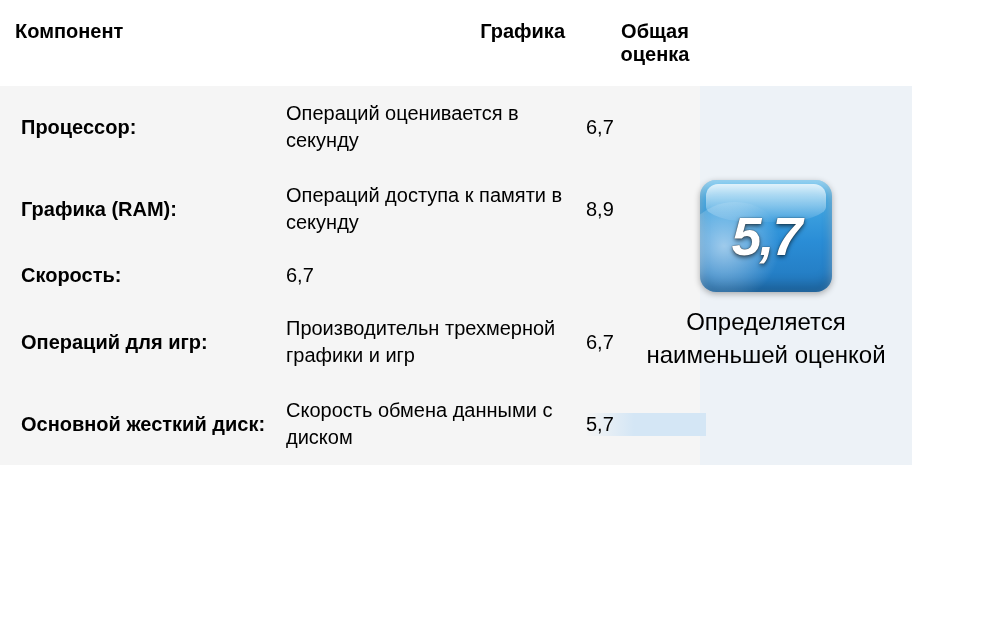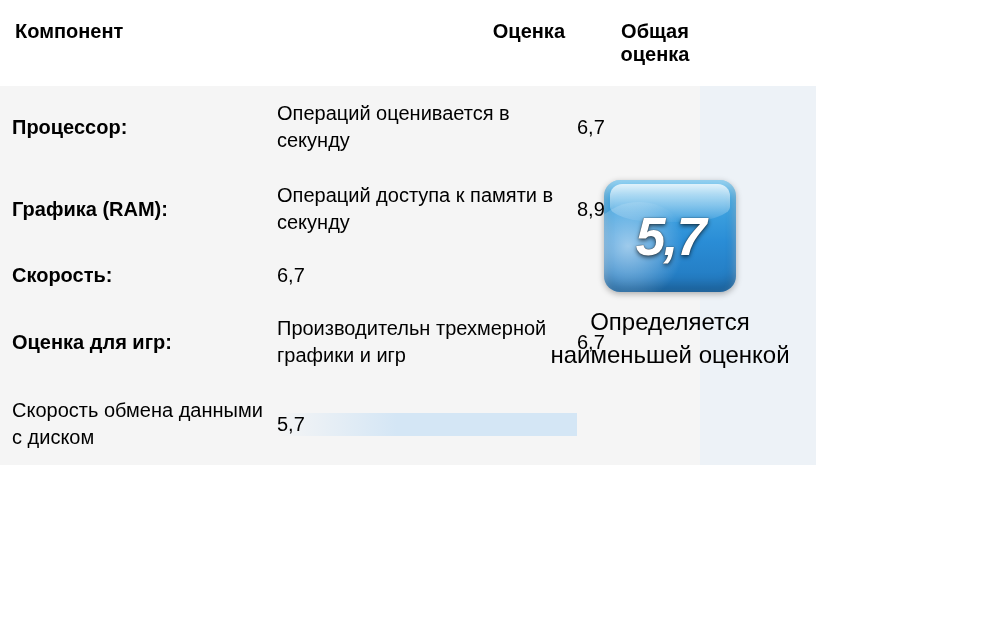--- a/index.html
+++ b/index.html
@@ -4,40 +4,40 @@
   <style>
     * { margin: 0; padding: 0; box-sizing: border-box; }
     body {
       font-family: 'Segoe UI', Tahoma, Arial, sans-serif;
       font-size: 21px;
       color: #000;
       background: #fff;
       width: 992px;
       height: 640px;
     }
-    .container { width: 816px; }
+    .container { width: 912px; }
     .header-row {
       display: grid;
       grid-template-columns: 280px 300px 120px 292px;
       padding: 20px 15px 20px 15px;
       background: #fff;
       align-items: start;
     }
     .header-row .col { font-weight: 700; font-size: 20px; color: #000; }
     .header-row .col-score { text-align: right; padding-right: 30px; }
     .header-row .col-overall { text-align: center; }
     .table-body {
       position: relative;
       background: linear-gradient(to right, #f5f5f5 0, #f5f5f5 700px, #edf2f7 700px, #edf2f7 100%);
     }
     .data-row {
       display: grid;
       grid-template-columns: 265px 300px 120px;
       align-items: center;
-      padding: 14px 0 14px 12px;
+      padding: 14px 0 14px 21px;
     }
     .comp-name { font-weight: 700; font-size: 20px; }
     .comp-desc { font-size: 20px; line-height: 1.35; }
     .comp-score { font-size: 20px; text-align: left; padding-right: 35px; }
     .left-col {
       display: flex;
       flex-direction: column;
     }
     .right-panel {
       position: absolute;
@@ -94,46 +94,47 @@
     .lowest-highlight {
       background: linear-gradient(to right, transparent, #d4e6f5 40%, #d4e6f5 100%);
     }
   </style>
 </head>
 <body>
 
 <div class="container">
   <div class="header-row">
     <div class="col">Компонент</div>
-    <div class="col col-score">Оценка</div>
+    <div class="col col-score">Графика</div>
     <div class="col col-overall">Общая оценка</div>
   </div>
 
   <div class="table-body">
     <div class="left-col">
       <div class="data-row">
         <div class="comp-name">Процессор:</div>
         <div class="comp-desc">Операций оценивается в секунду</div>
         <div class="comp-score">6,7</div>
       </div>
       <div class="data-row">
         <div class="comp-name">Графика (RAM):</div>
         <div class="comp-desc">Операций доступа к памяти в секунду</div>
         <div class="comp-score">8,9</div>
       </div>
       <div class="data-row">
         <div class="comp-name">Скорость:</div>
         <div class="comp-score">6,7</div>
       </div>
       <div class="data-row">
-        <div class="comp-name">Оценка для игр:</div>
+        <div class="comp-name">Операций для игр:</div>
         <div class="comp-desc">Производительн трехмерной графики и игр</div>
         <div class="comp-score">6,7</div>
       </div>
       <div class="data-row">
+        <div class="comp-name">Основной жесткий диск:</div>
         <div class="comp-desc">Скорость обмена данными с диском</div>
         <div class="comp-score lowest-highlight">5,7</div>
       </div>
     </div>
 
     <div class="right-panel">
       <div class="badge">
         <span class="badge-text">5,7</span>
       </div>
       <div class="caption">Определяется наименьшей оценкой</div>

